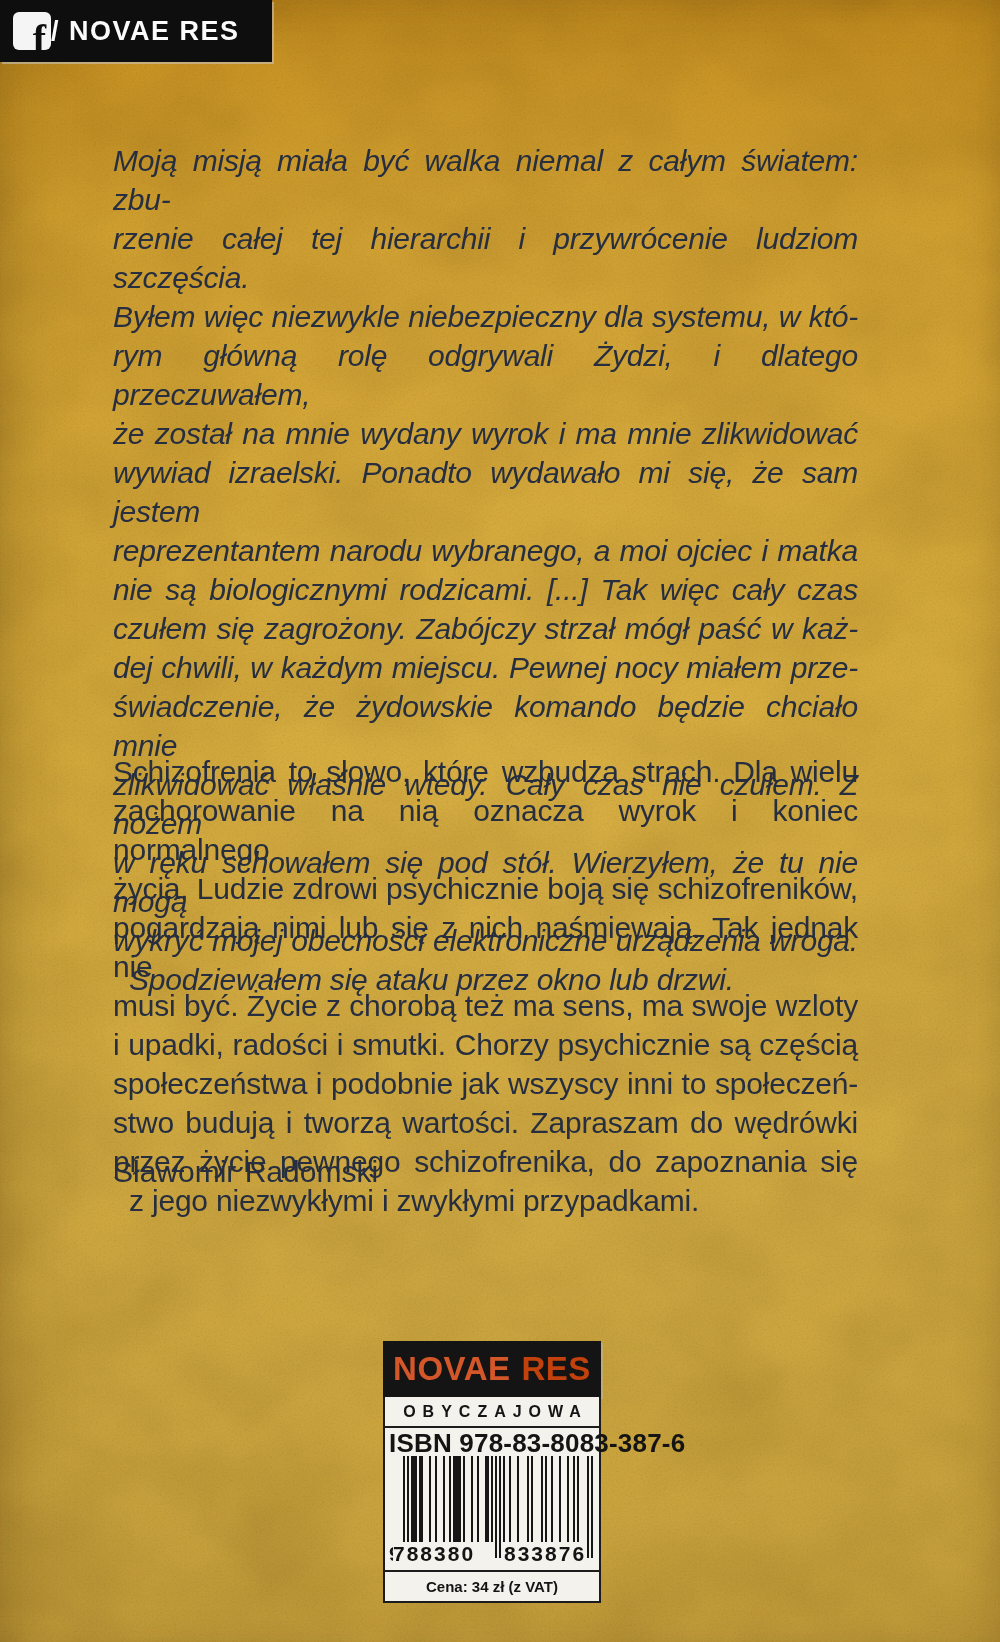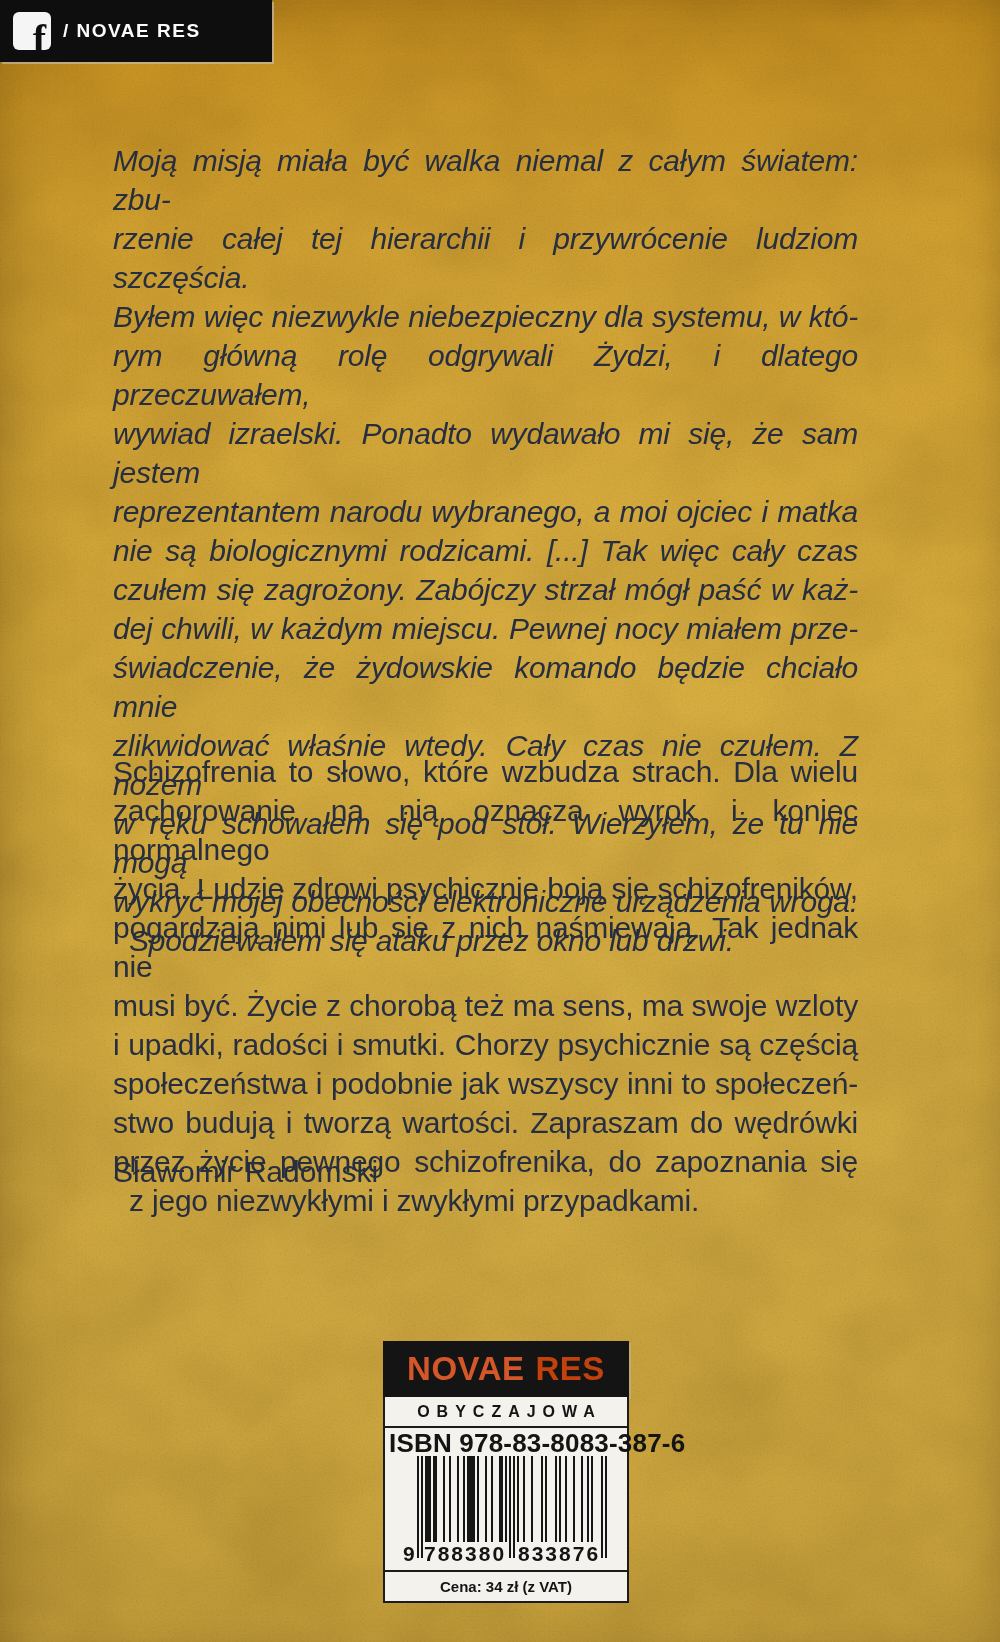--- a/index.html
+++ b/index.html
@@ -37,42 +37,42 @@
     background: #f5f5f5; border-radius: 6px;
     position: relative; overflow: hidden; flex: 0 0 auto;
   }
   .fb-f {
     position: absolute; right: 5px; bottom: -9px;
     font-weight: bold; font-size: 40px; color: #0e0e0e;
     font-family: "Liberation Serif", "DejaVu Serif", serif;
     line-height: 1;
   }
   .fb-label {
-    color: #fbfbfb; font-weight: bold; font-size: 19px;
-    letter-spacing: 1.5px; margin-left: 12px; white-space: nowrap;
+    color: #fbfbfb; font-weight: bold; font-size: 27px;
+    letter-spacing: 1.5px; white-space: nowrap;
   }
 
   
   .textblock {
     position: absolute; left: 113px; width: 745px;
     color: #262e3f;
     font-size: 30px; line-height: 39px;
     letter-spacing: -0.2px;
   }
   .quote { top: 141px; font-style: italic; }
   .desc  { top: 752px; }
   .textblock .line { text-align: justify; text-align-last: justify; }
   .textblock .line:last-child { text-align-last: left; margin-left: 16px; }
   .author {
     position: absolute; left: 113px; top: 1152px; width: 745px;
     color: #262e3f; font-size: 30px; line-height: 39px;
   }
 
   
-  .pub { position: absolute; left: 383px; top: 1341px; width: 246px; }
+  .pub { position: absolute; left: 383px; top: 1341px; width: 218px; }
   .pub-black {
     height: 56px; background: #141414;
     display: flex; align-items: center; justify-content: center;
     gap: 11px;
     font-weight: bold; font-size: 33px; letter-spacing: 0.5px;
     box-shadow: 2px 2px 0 rgba(190,190,190,0.4);
   }
   .novae { color: #d4572a; }
   .res   { color: #c2410c; }
   .pub-white {
@@ -95,21 +95,21 @@
   .bars { position: absolute; left: 14px; top: 0; height: 102px; display: flex; }
   .bars .m { width: 2px; }
   .bars .m.b { background: #161616; height: 86px; }
   .bars .m.b.g { height: 102px; }
   .bc-digits {
     position: absolute; bottom: 2px; height: 24px; line-height: 24px;
     font-weight: bold; font-size: 21px; color: #141414;
     font-family: "Liberation Sans", "DejaVu Sans", sans-serif;
   }
   .bc-lead { left: 0; }
-  .bc-g1 { left: 21px;  width: 82px; background: #f4f2ec; text-align: right; letter-spacing: 2px; }
+  .bc-g1 { left: 4px;  width: 82px; background: #f4f2ec; text-align: right; letter-spacing: 2px; }
   .bc-g2 { left: 115px; width: 82px; background: #f4f2ec; text-align: center; letter-spacing: 2px; }
   .price {
     border-top: 2px solid #1c1c1c;
     height: 29px; line-height: 29px; text-align: center;
     font-weight: bold; font-size: 15px; white-space: nowrap;
   }
 </style>
 </head>
 <body>
 
@@ -145,20 +145,21 @@
       <span class="fb-f">f</span>
     </span>
     <span class="fb-label">/ NOVAE RES</span>
   </div>
 
   <div class="textblock quote">
       <div class="line">Moją misją miała być walka niemal z całym światem: zbu-</div>
       <div class="line">rzenie całej tej hierarchii i przywrócenie ludziom szczęścia.</div>
       <div class="line">Byłem więc niezwykle niebezpieczny dla systemu, w któ-</div>
       <div class="line">rym główną rolę odgrywali Żydzi, i dlatego przeczuwałem,</div>
+      <div class="line">że został na mnie wydany wyrok i ma mnie zlikwidować</div>
       <div class="line">wywiad izraelski. Ponadto wydawało mi się, że sam jestem</div>
       <div class="line">reprezentantem narodu wybranego, a moi ojciec i matka</div>
       <div class="line">nie są biologicznymi rodzicami. [...] Tak więc cały czas</div>
       <div class="line">czułem się zagrożony. Zabójczy strzał mógł paść w każ-</div>
       <div class="line">dej chwili, w każdym miejscu. Pewnej nocy miałem prze-</div>
       <div class="line">świadczenie, że żydowskie komando będzie chciało mnie</div>
       <div class="line">zlikwidować właśnie wtedy. Cały czas nie czułem. Z nożem</div>
       <div class="line">w ręku schowałem się pod stół. Wierzyłem, że tu nie mogą</div>
       <div class="line">wykryć mojej obecności elektroniczne urządzenia wroga.</div>
       <div class="line">Spodziewałem się ataku przez okno lub drzwi.</div>

